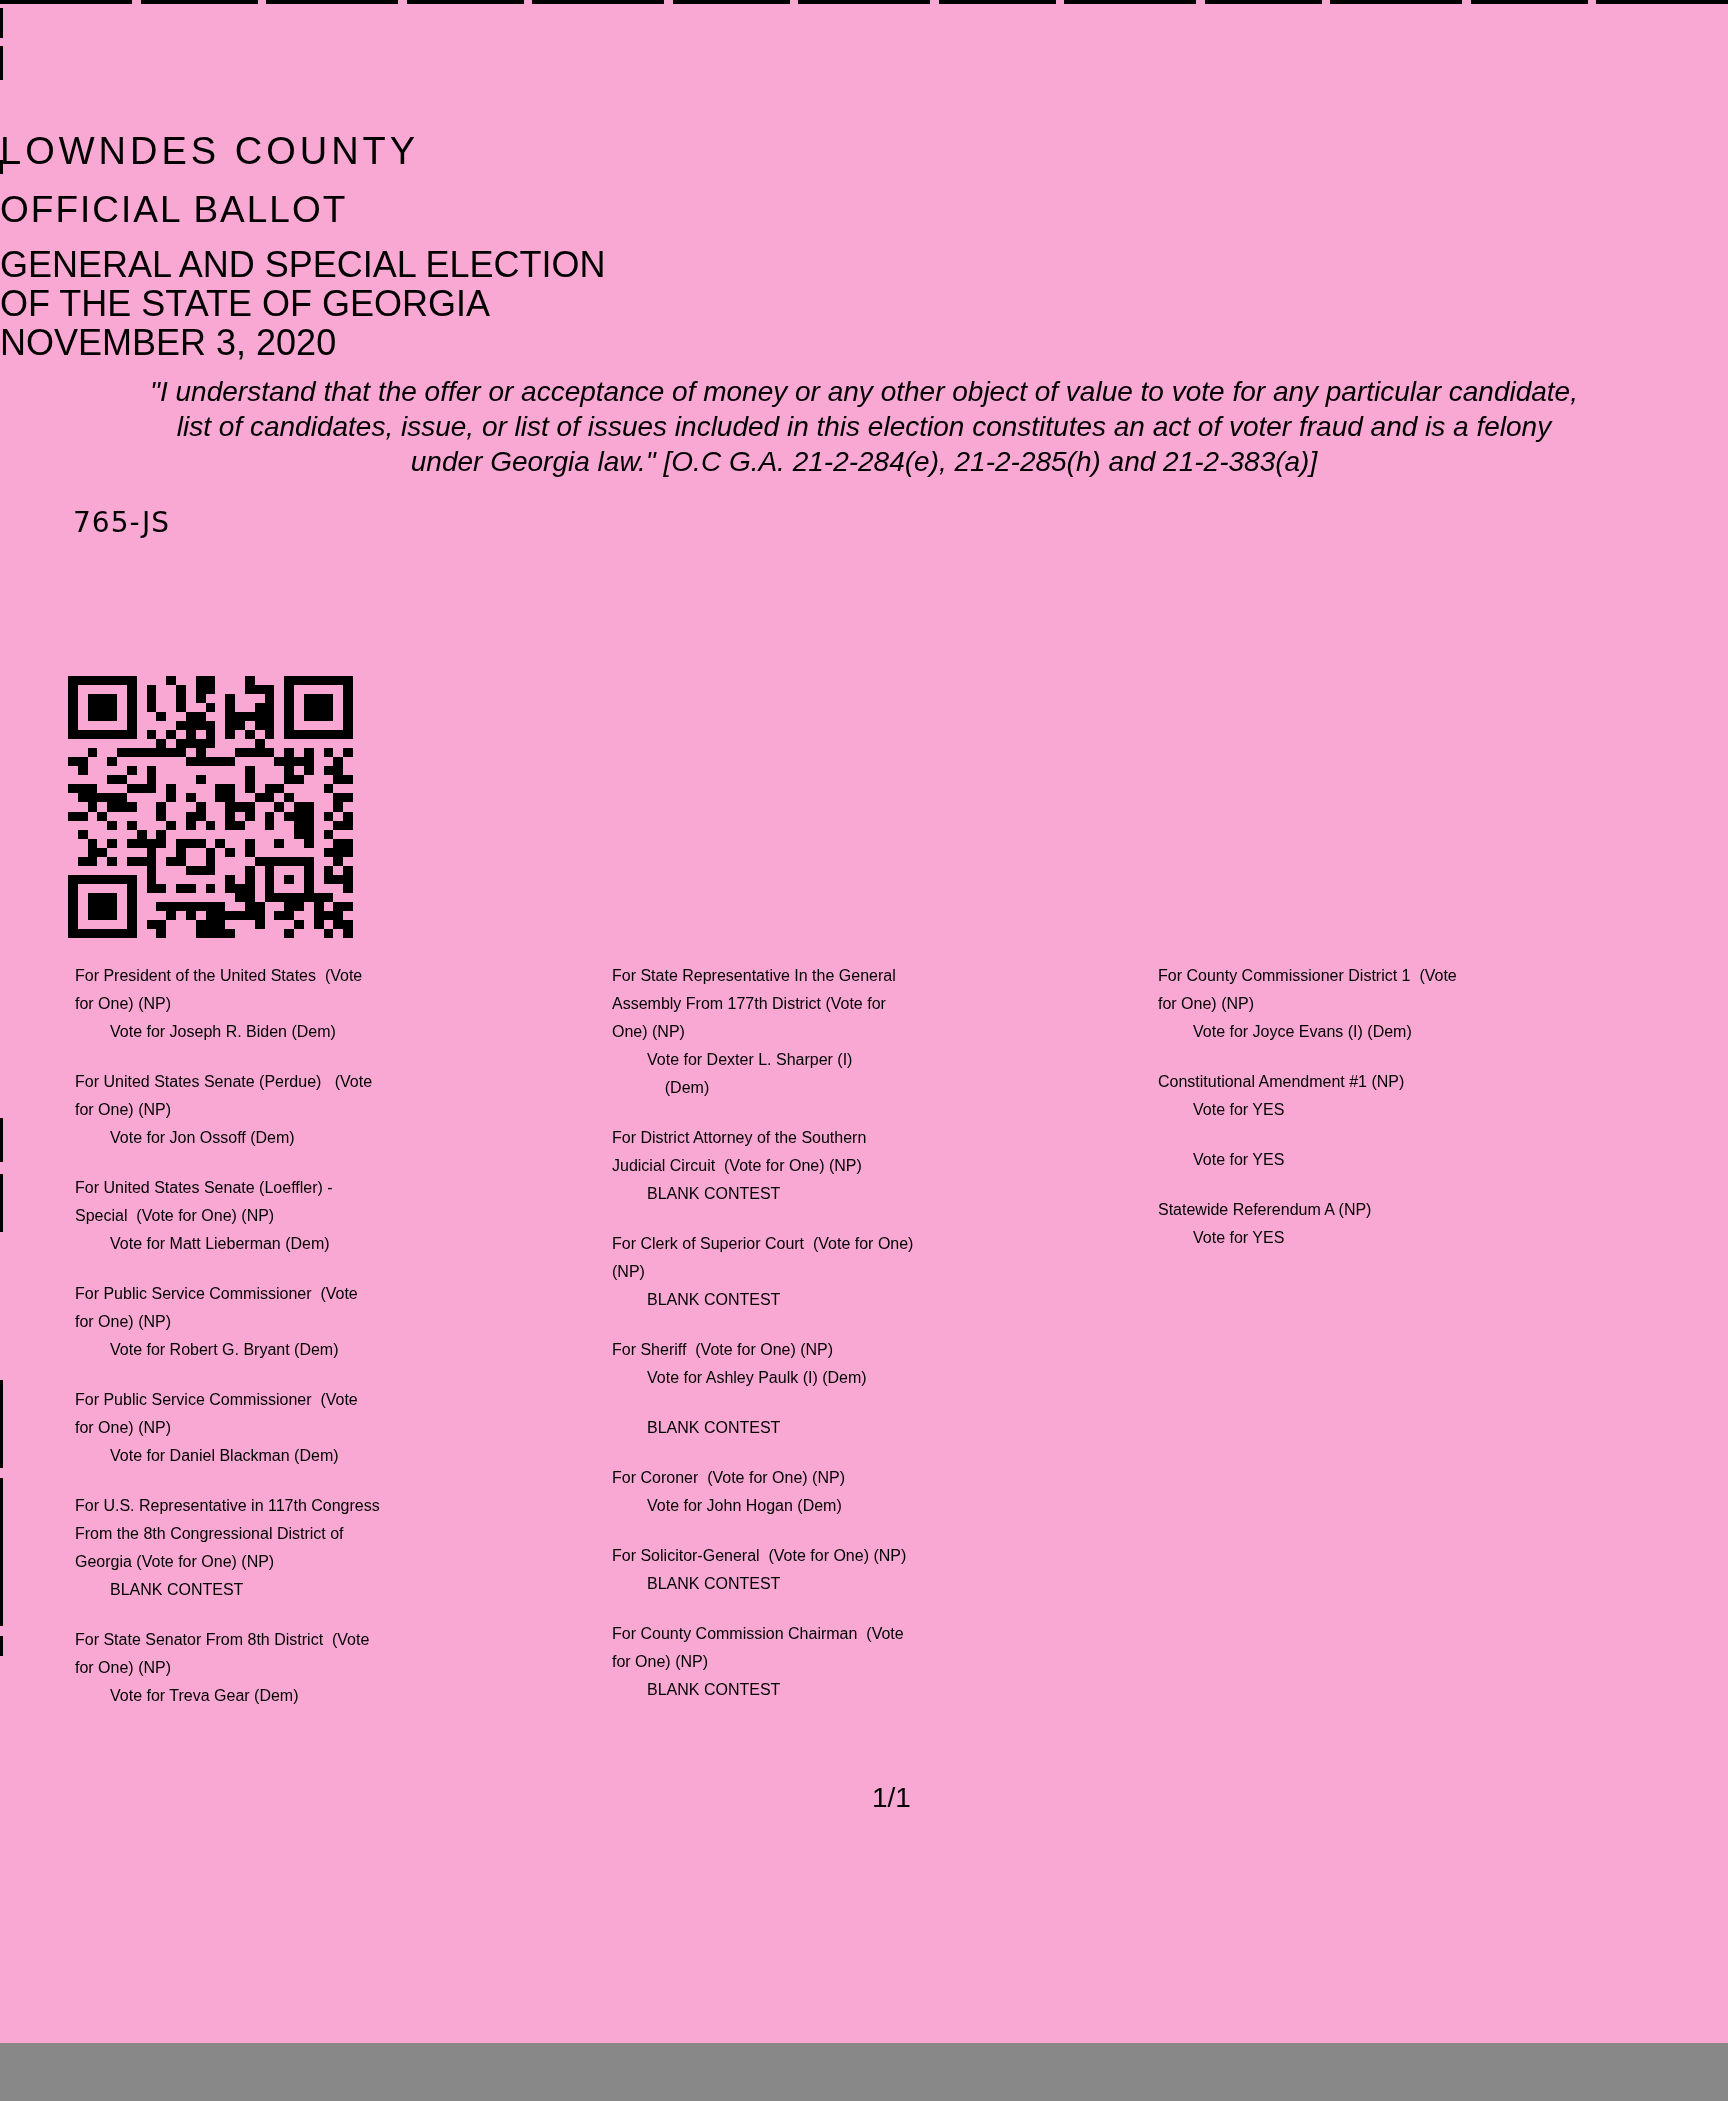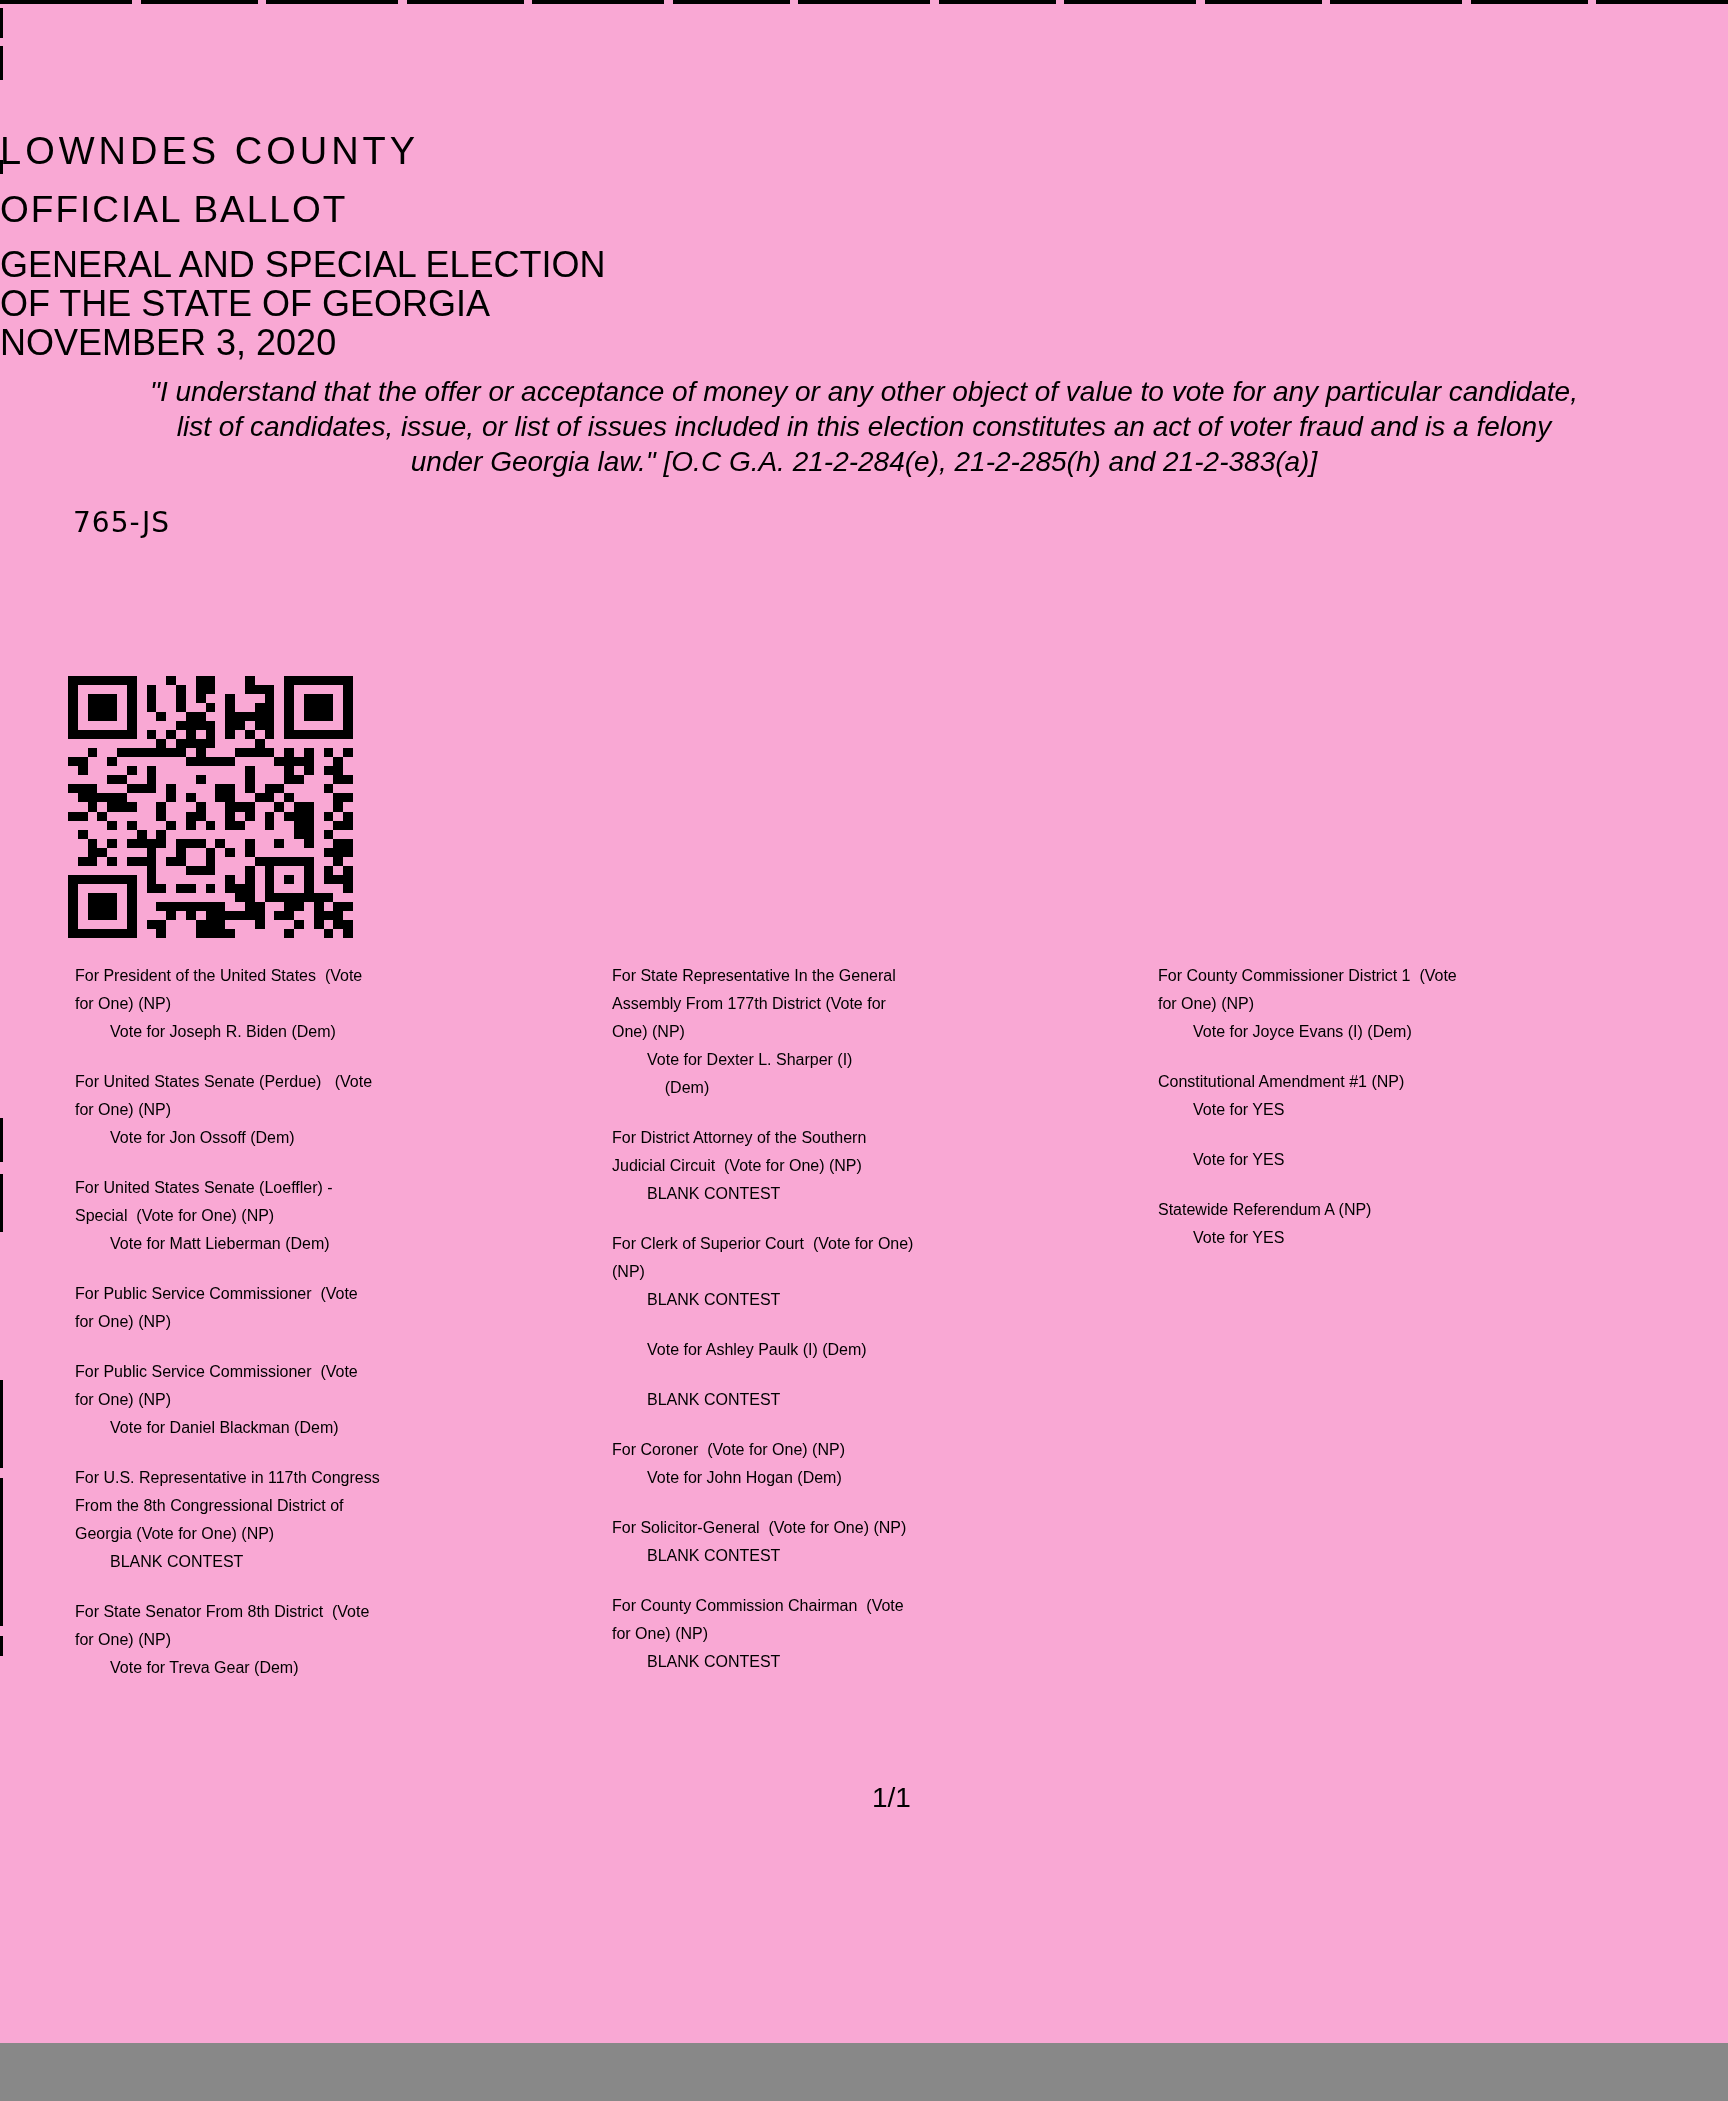--- a/index.html
+++ b/index.html
@@ -478,20 +478,21 @@
 
   <div class="contest">
     <div class="contest-title">For United States Senate (Loeffler) -
 Special  (Vote for One) (NP)</div>
     <div class="contest-selection">Vote for Matt Lieberman (Dem)</div>
   </div>
 
   <div class="contest">
     <div class="contest-title">For Public Service Commissioner  (Vote
 for One) (NP)</div>
+    <div class="contest-selection">Vote for Robert G. Bryant (Dem)</div>
   </div>
 
   <div class="contest">
     <div class="contest-title">For Public Service Commissioner  (Vote
 for One) (NP)</div>
     <div class="contest-selection">Vote for Daniel Blackman (Dem)</div>
   </div>
 
   <div class="contest">
     <div class="contest-title">For U.S. Representative in 117th Congress
@@ -521,20 +522,21 @@
     <div class="contest-selection">BLANK CONTEST</div>
   </div>
 
   <div class="contest">
     <div class="contest-title">For Clerk of Superior Court  (Vote for One)
 (NP)</div>
     <div class="contest-selection">BLANK CONTEST</div>
   </div>
 
   <div class="contest">
+    <div class="contest-title">For Sheriff  (Vote for One) (NP)</div>
     <div class="contest-selection">Vote for Ashley Paulk (I) (Dem)</div>
   </div>
 
   <div class="contest">
     <div class="contest-selection">BLANK CONTEST</div>
   </div>
 
   <div class="contest">
     <div class="contest-title">For Coroner  (Vote for One) (NP)</div>
     <div class="contest-selection">Vote for John Hogan (Dem)</div>

